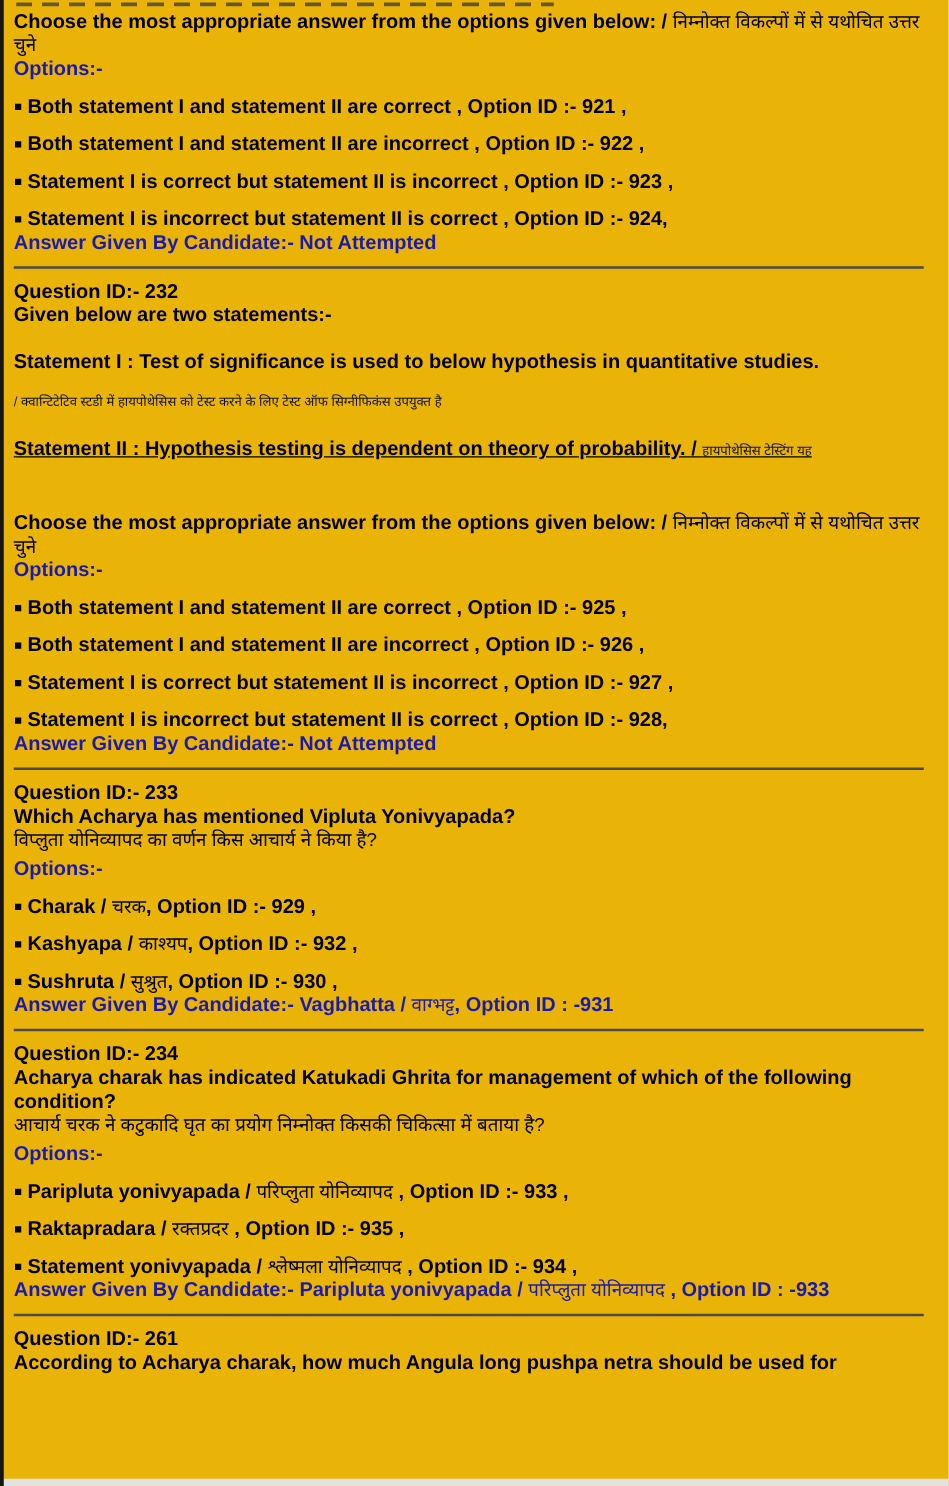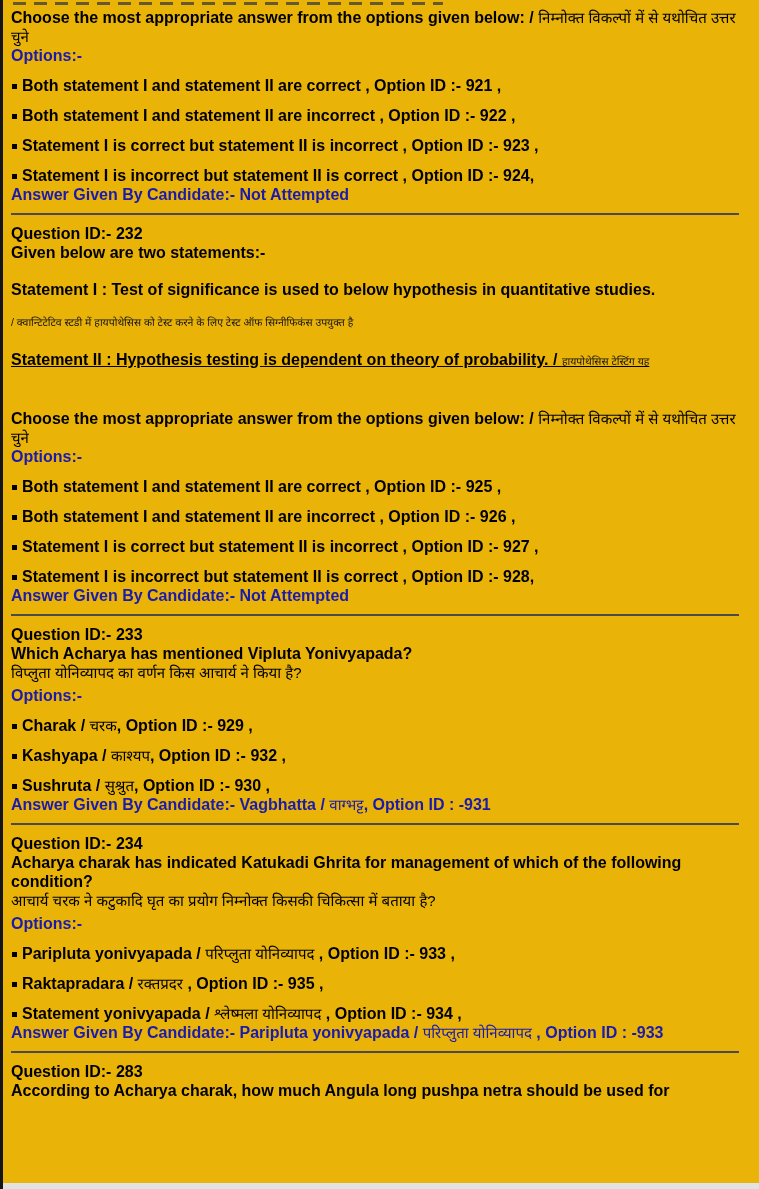--- a/index.html
+++ b/index.html
@@ -87,17 +87,17 @@
   <div class="hq">आचार्य चरक ने कटुकादि घृत का प्रयोग निम्नोक्त किसकी  चिकित्सा में बताया है?</div>
   <div class="line blue mt3">Options:-</div>
 
   <div class="opt"><span class="bullet"></span><span>Paripluta yonivyapada / </span><span class="hi">परिप्लुता योनिव्यापद</span><span> , Option ID :- 933 ,</span></div>
   <div class="opt"><span class="bullet"></span><span>Raktapradara / </span><span class="hi">रक्तप्रदर</span><span> , Option ID :- 935 ,</span></div>
   <div class="opt"><span class="bullet"></span><span>Statement yonivyapada / </span><span class="hi">श्लेष्मला योनिव्यापद</span><span> , Option ID :- 934 ,</span></div>
   <div class="line blue"><span>Answer Given By Candidate:- </span><span>Paripluta yonivyapada / </span><span class="hi">परिप्लुता योनिव्यापद</span><span> , Option ID : -933</span></div>
 
   <hr class="sep">
 
-  <div class="line">Question ID:- 283</div>
+  <div class="line">Question ID:- 261</div>
   <div class="line">According to Acharya charak, how much Angula long pushpa netra should be used for</div>
 
   <div class="bottom-strip"></div>
 </div>
 
 </body></html>

